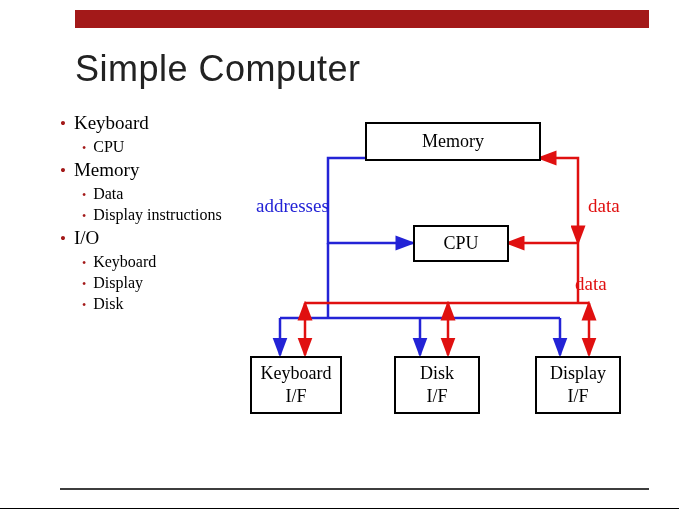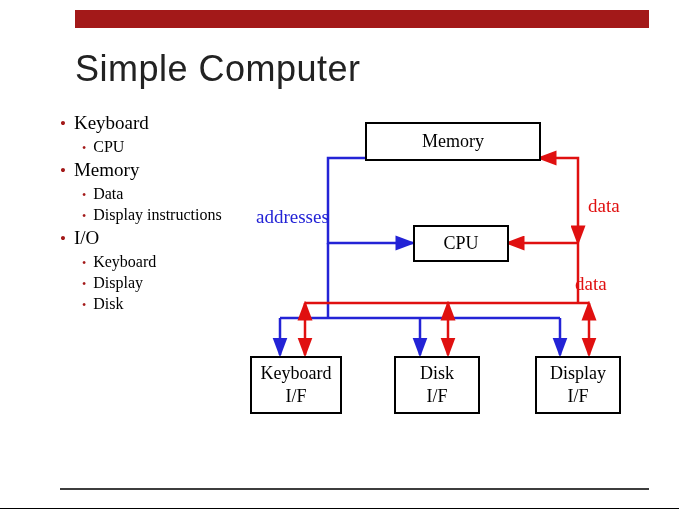--- a/index.html
+++ b/index.html
@@ -197,19 +197,19 @@
     </div>
     <div class="box" style="left:144px; top:241px; width:82px; height:54px;">
       <span>Disk</span>
       <span>I/F</span>
     </div>
     <div class="box" style="left:285px; top:241px; width:82px; height:54px;">
       <span>Display</span>
       <span>I/F</span>
     </div>
 
-    <div class="lbl blue" style="left:6px; top:91px;">addresses</div>
+    <div class="lbl blue" style="left:6px; top:80px;">addresses</div>
     <div class="lbl red" style="left:338px; top:80px;">data</div>
     <div class="lbl red" style="left:325px; top:158px;">data</div>
   </div>
 
   <div class="hr-bottom"></div>
 </div>
 
 </body></html>

